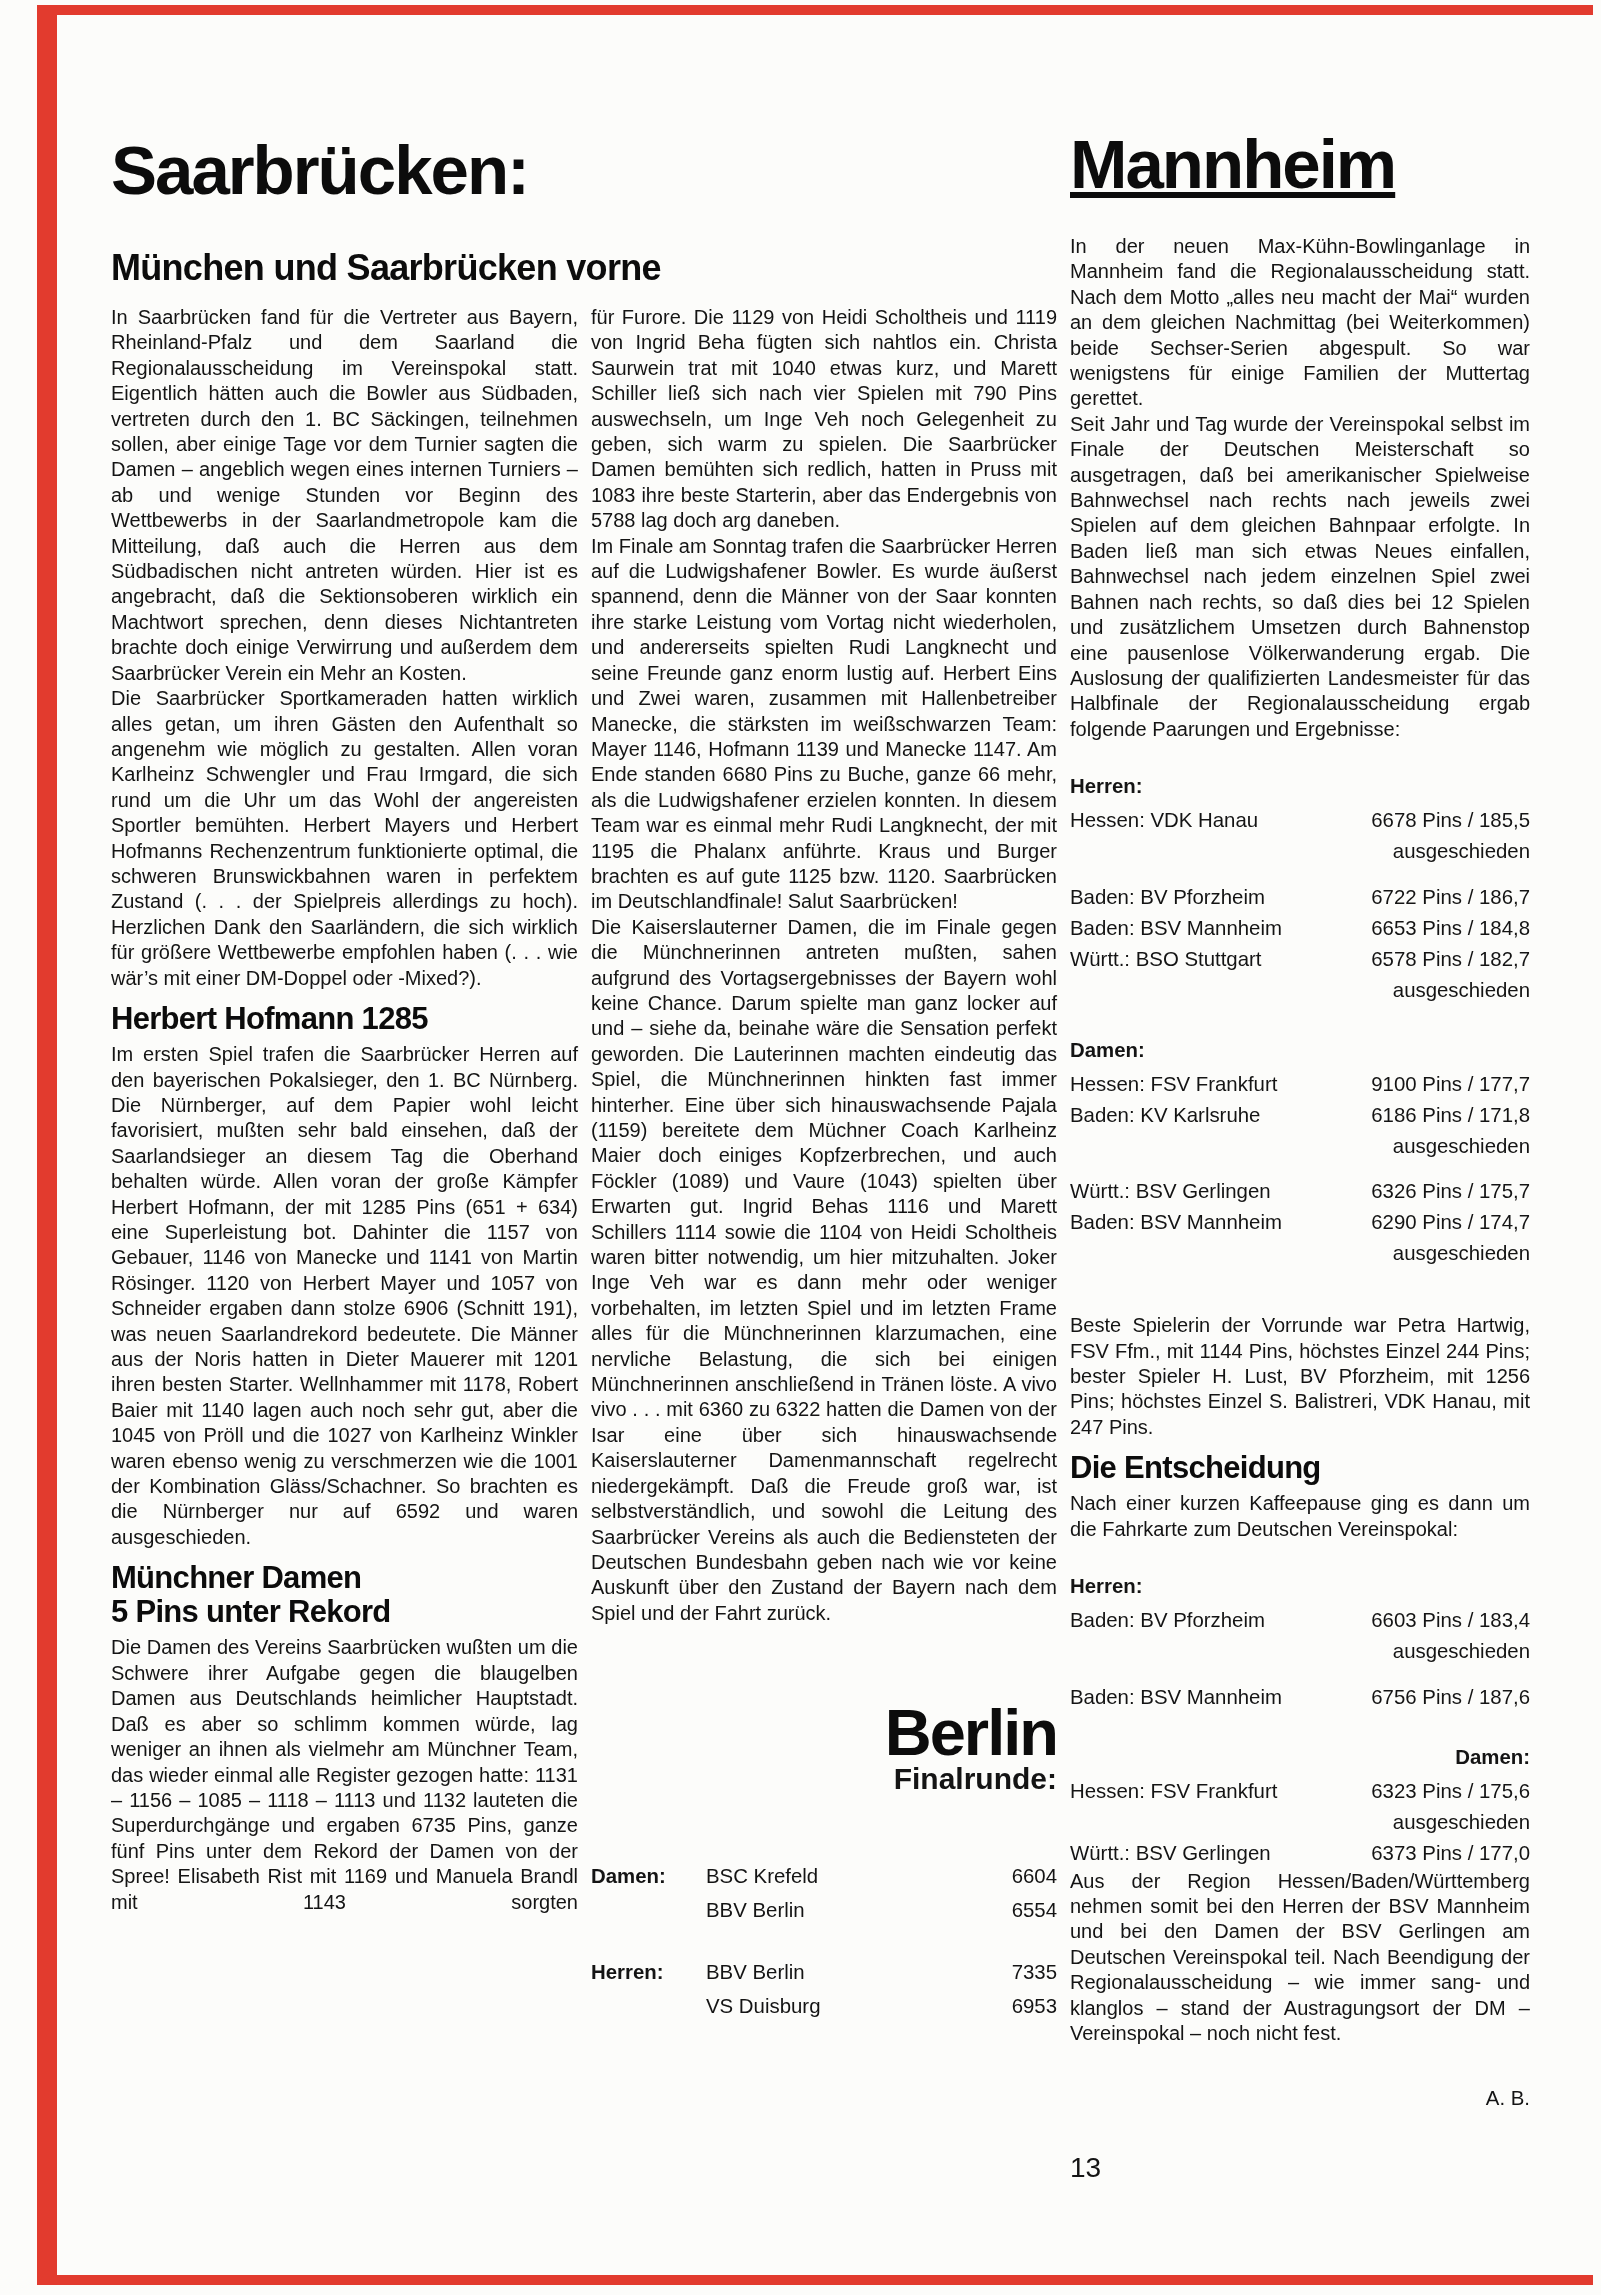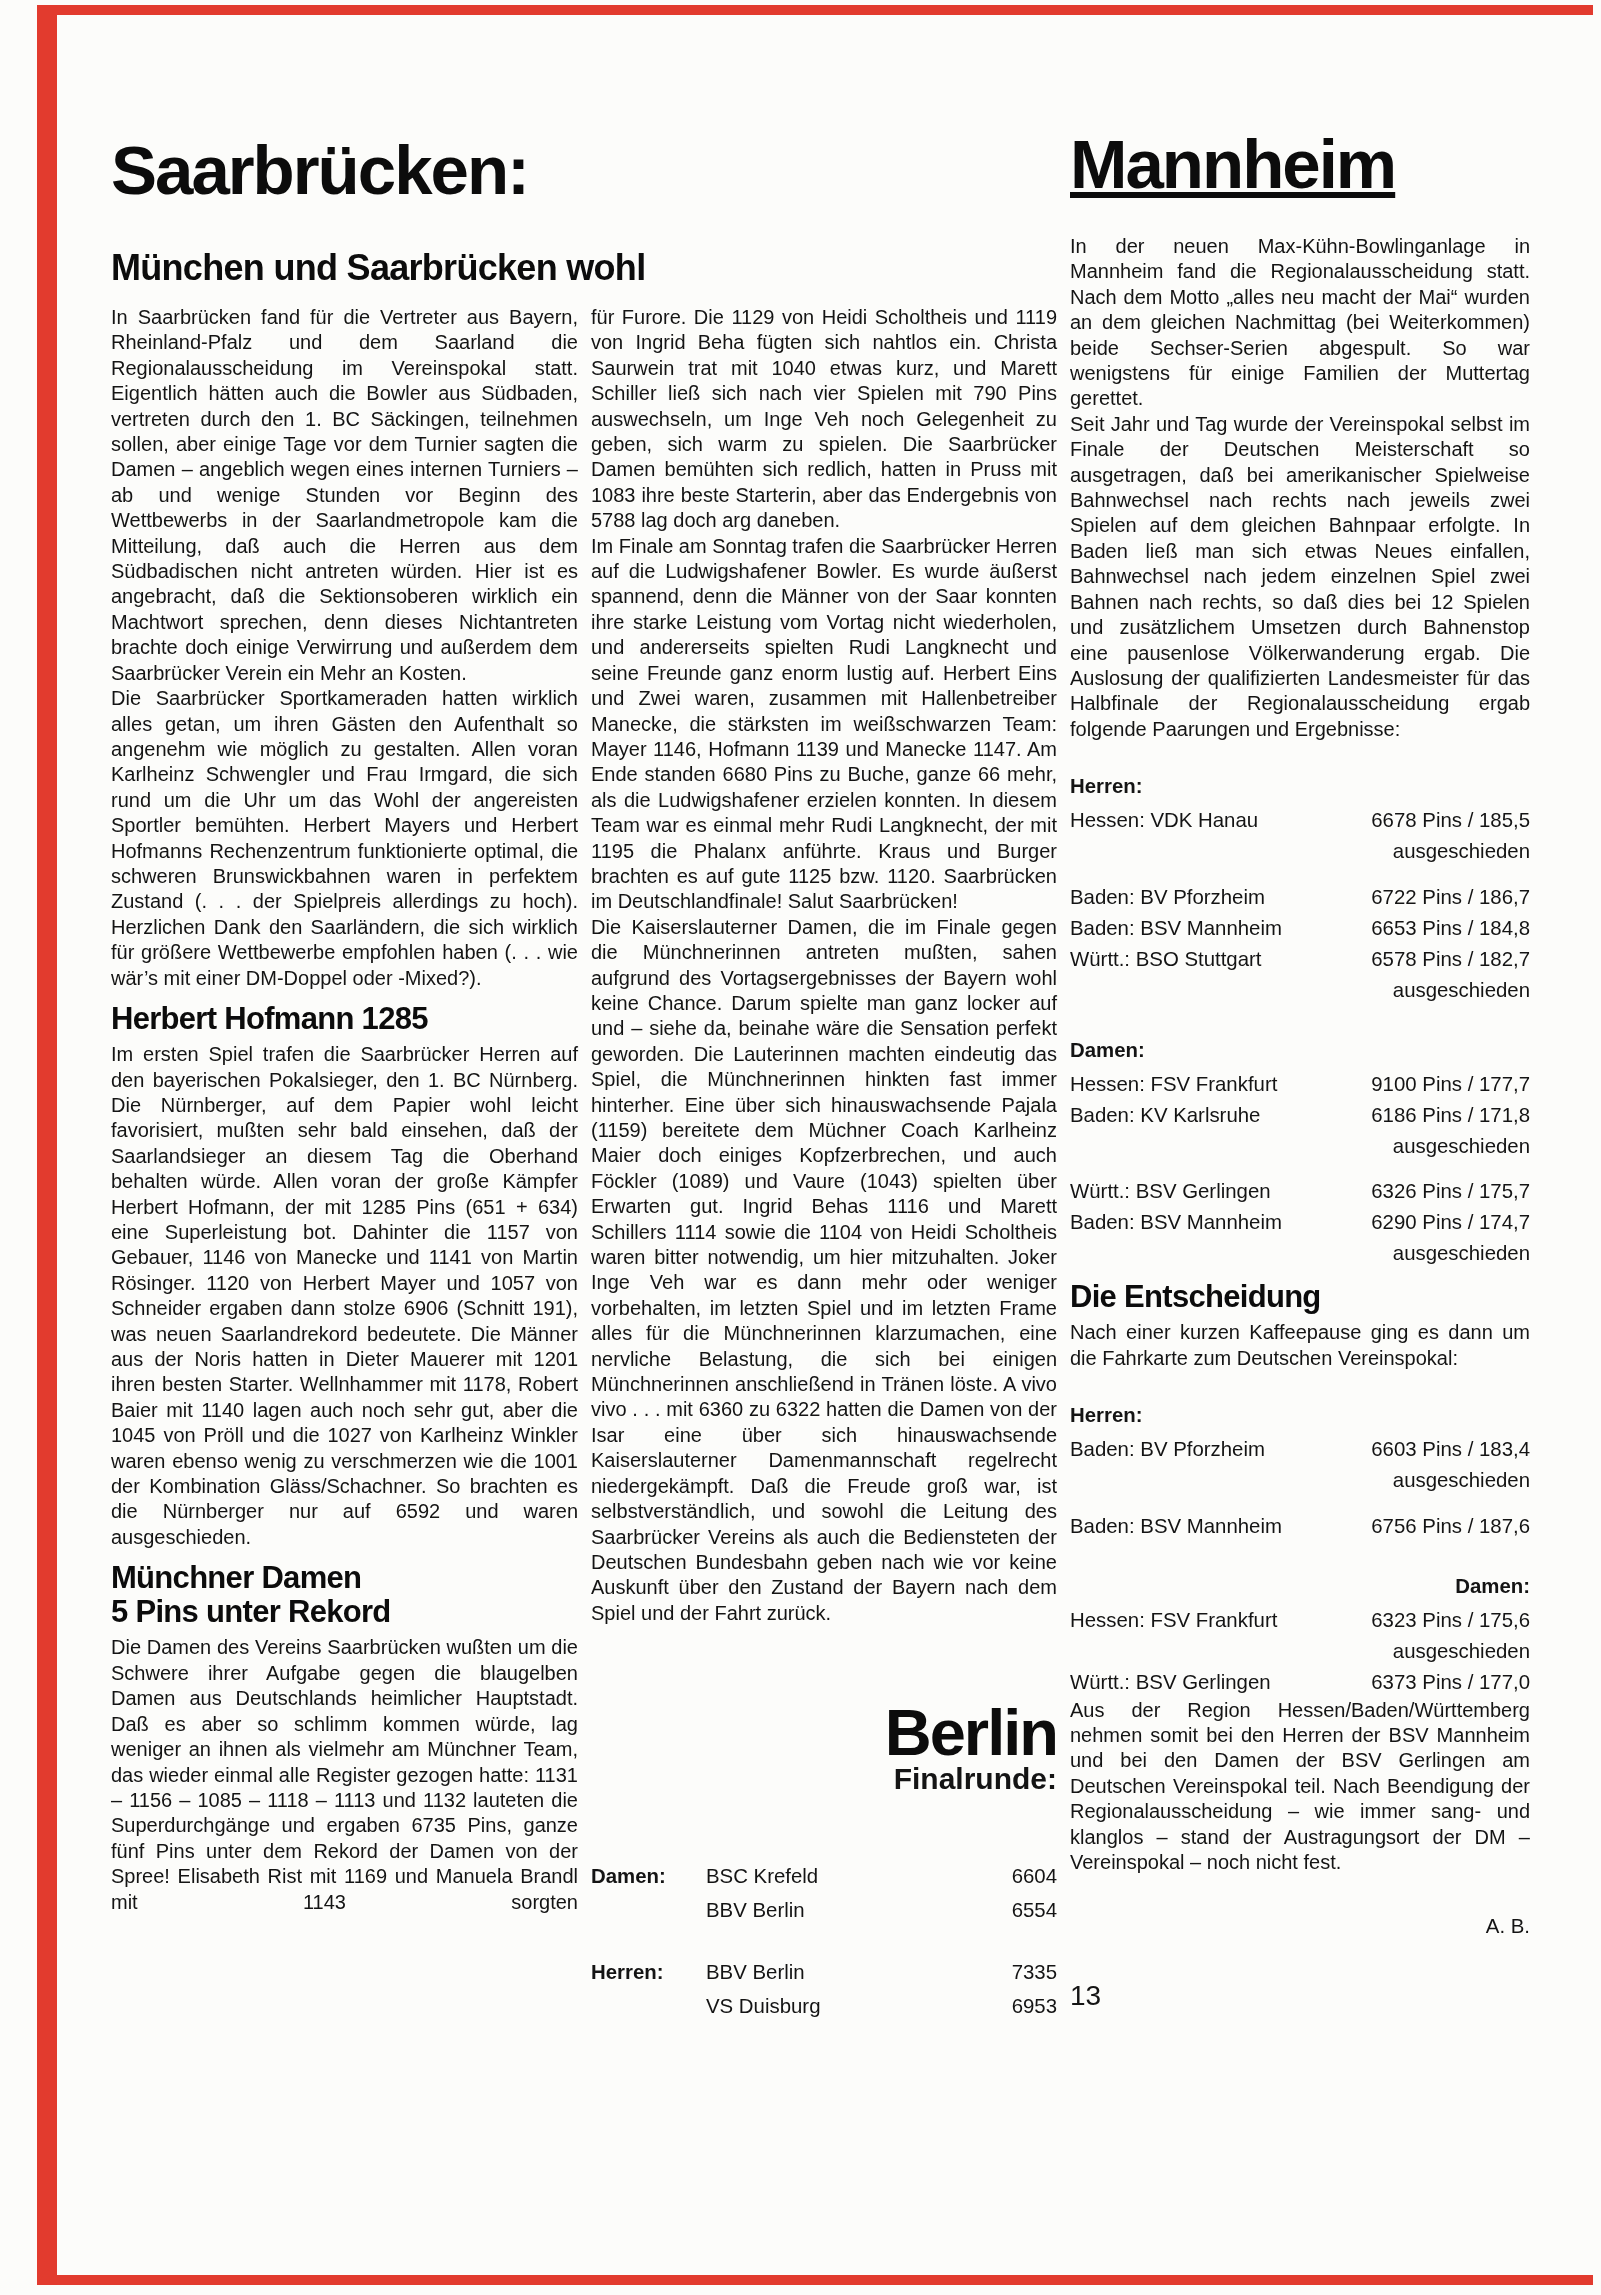--- a/index.html
+++ b/index.html
@@ -58,21 +58,21 @@
 </style>
 </head>
 <body>
 
 <div class="page">
   <div class="redbar bar-left"></div>
   <div class="redbar bar-top"></div>
   <div class="redbar bar-bottom"></div>
 
   <h1 class="headline hl-saar">Saarbrücken:</h1>
-  <h2 class="subheadline">München und Saarbrücken wohl</h2>
+  <h2 class="subheadline">München und Saarbrücken vorne</h2>
 
   <div class="col col1">
     <p>In Saarbrücken fand für die Vertreter aus Bayern, Rheinland-Pfalz und dem Saarland die Regionalausscheidung im Vereinspokal statt. Eigentlich hätten auch die Bowler aus Südbaden, vertreten durch den 1. BC Säckingen, teilnehmen sollen, aber einige Tage vor dem Turnier sagten die Damen – angeblich wegen eines internen Turniers – ab und wenige Stunden vor Beginn des Wettbewerbs in der Saarlandmetropole kam die Mitteilung, daß auch die Herren aus dem Südbadischen nicht antreten würden. Hier ist es angebracht, daß die Sektionsoberen wirklich ein Machtwort sprechen, denn dieses Nichtantreten brachte doch einige Verwirrung und außerdem dem Saarbrücker Verein ein Mehr an Kosten.</p>
     <p>Die Saarbrücker Sportkameraden hatten wirklich alles getan, um ihren Gästen den Aufenthalt so angenehm wie möglich zu gestalten. Allen voran Karlheinz Schwengler und Frau Irmgard, die sich rund um die Uhr um das Wohl der angereisten Sportler bemühten. Herbert Mayers und Herbert Hofmanns Rechenzentrum funktionierte optimal, die schweren Brunswickbahnen waren in perfektem Zustand (. . . der Spielpreis allerdings zu hoch). Herzlichen Dank den Saarländern, die sich wirklich für größere Wettbewerbe empfohlen haben (. . . wie wär’s mit einer DM-Doppel oder -Mixed?).</p>
     <h3>Herbert Hofmann 1285</h3>
     <p>Im ersten Spiel trafen die Saarbrücker Herren auf den bayerischen Pokalsieger, den 1. BC Nürnberg. Die Nürnberger, auf dem Papier wohl leicht favorisiert, mußten sehr bald einsehen, daß der Saarlandsieger an diesem Tag die Oberhand behalten würde. Allen voran der große Kämpfer Herbert Hofmann, der mit 1285 Pins (651 + 634) eine Superleistung bot. Dahinter die 1157 von Gebauer, 1146 von Manecke und 1141 von Martin Rösinger. 1120 von Herbert Mayer und 1057 von Schneider ergaben dann stolze 6906 (Schnitt 191), was neuen Saarlandrekord bedeutete. Die Männer aus der Noris hatten in Dieter Mauerer mit 1201 ihren besten Starter. Wellnhammer mit 1178, Robert Baier mit 1140 lagen auch noch sehr gut, aber die 1045 von Pröll und die 1027 von Karlheinz Winkler waren ebenso wenig zu verschmerzen wie die 1001 der Kombination Gläss/Schachner. So brachten es die Nürnberger nur auf 6592 und waren ausgeschieden.</p>
     <h3>
       <span style="display:block">Münchner Damen</span>
       <span style="display:block">5 Pins unter Rekord</span>
     </h3>
@@ -156,20 +156,21 @@
         <span>Württ.: BSV Gerlingen</span>
         <span>6326 Pins / 175,7</span>
       </div>
       <div class="rrow">
         <span>Baden: BSV Mannheim</span>
         <span>6290 Pins / 174,7</span>
       </div>
       <div class="rnote">ausgeschieden</div>
     </div>
 
+    <p class="spaced">Beste Spielerin der Vorrunde war Petra Hartwig, FSV Ffm., mit 1144 Pins, höchstes Einzel 244 Pins; bester Spieler H. Lust, BV Pforzheim, mit 1256 Pins; höchstes Einzel S. Balistreri, VDK Hanau, mit 247 Pins.</p>
 
     <h3 class="decision-heading">Die Entscheidung</h3>
     <p>Nach einer kurzen Kaffeepause ging es dann um die Fahrkarte zum Deutschen Vereinspokal:</p>
 
     <div class="rgroup">
       <div class="glabel">Herren:</div>
       <div class="rrow">
         <span>Baden: BV Pforzheim</span>
         <span>6603 Pins / 183,4</span>
       </div>

